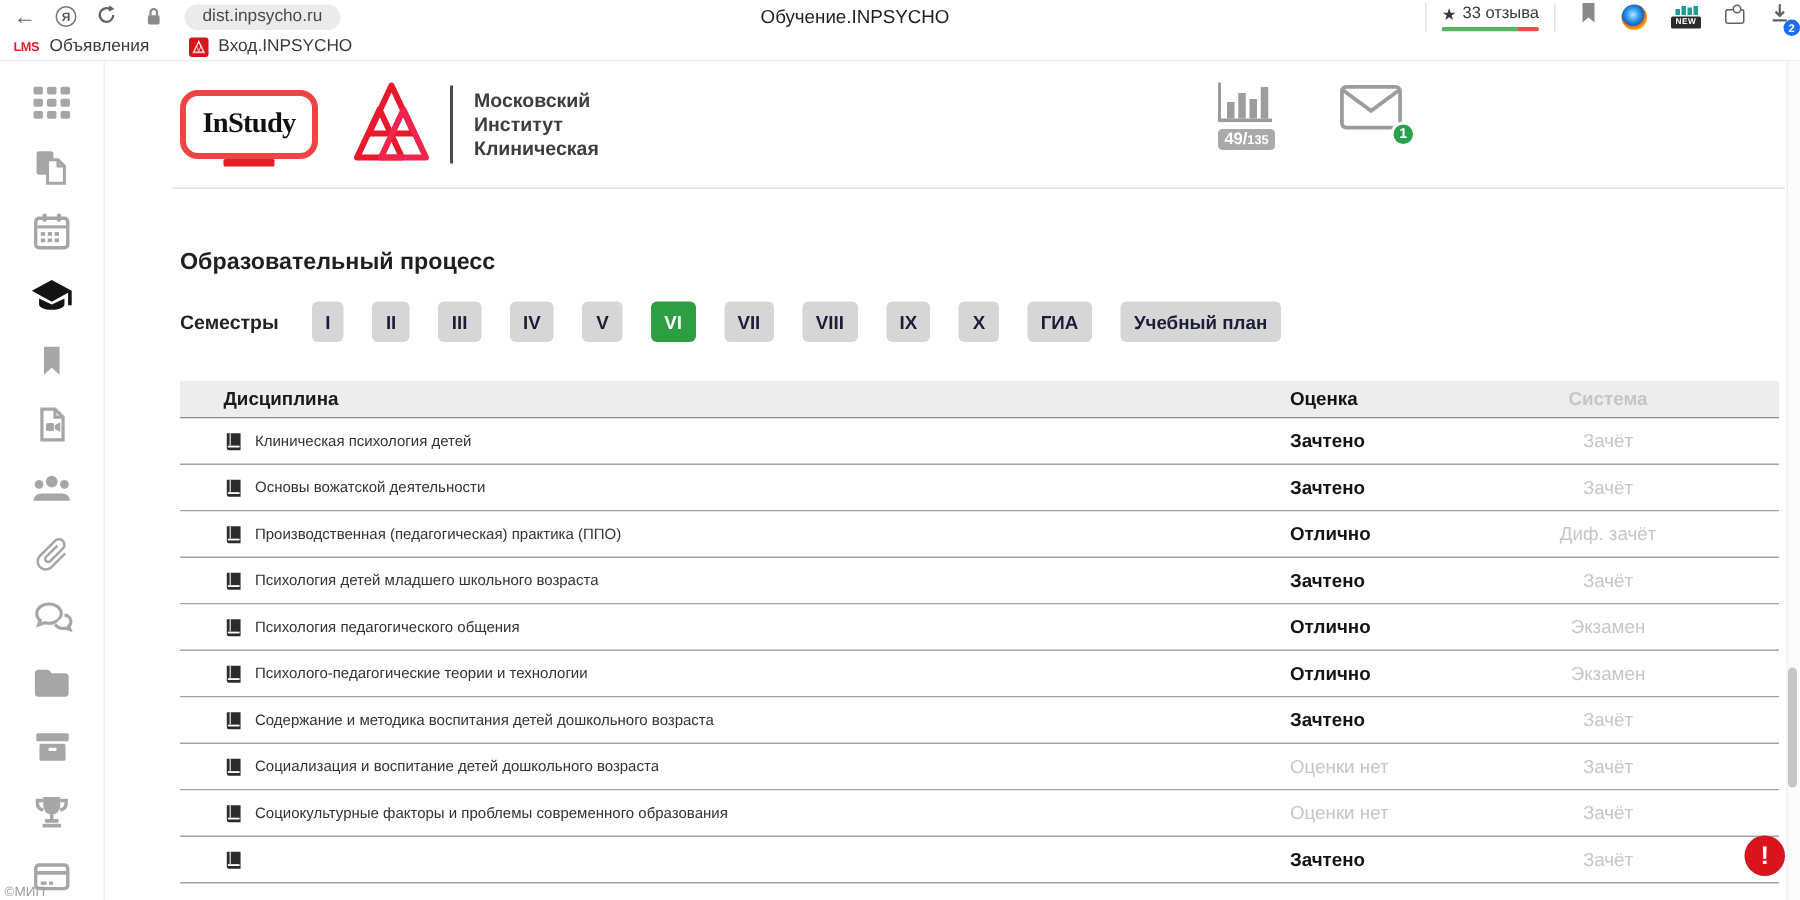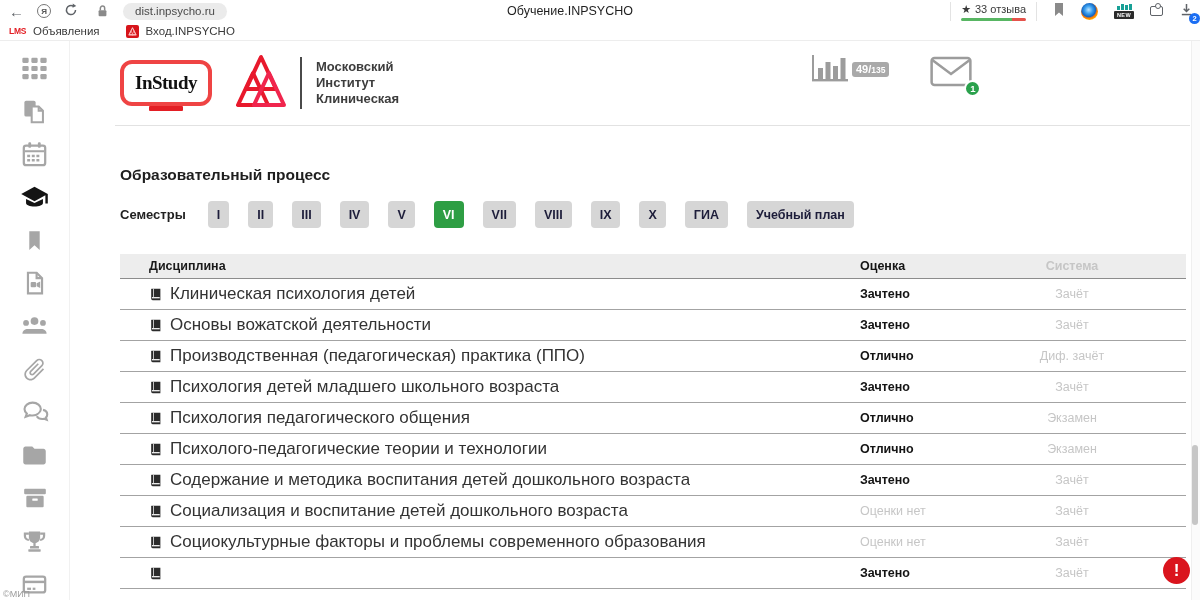--- a/index.html
+++ b/index.html
@@ -59,21 +59,21 @@
   .instudy-logo { width:92px; height:46px; border:4px solid #ef4444; border-radius:12px;
     display:flex; align-items:center; justify-content:center; font-size:19px; font-weight:800;
     color:#111; letter-spacing:-0.5px; position:relative; margin-right:24px; cursor:pointer;font-family:Liberation Serif, serif; }
   .instudy-logo::after { content:""; position:absolute; bottom:-9px; left:50%; transform:translateX(-50%);
     width:34px; height:5px; background:#e31e24; border-radius:1px; }
   .mip-logo { margin-right:14px; }
   .hdr-divider { width:2px; height:52px; background:#4a4a4a; margin-right:14px; }
   .institute { font-size:13px; font-weight:bold; color:#3d3d3d; line-height:1.25; }
   .institute span { display:block; }
   .hdr-stats { position:absolute; left:695px; top:12px; display:flex; gap:40px; align-items:flex-start; }
-  .stat-chart { display:flex; flex-direction:row; align-items:center; cursor:pointer; }
+  .stat-chart { display:flex; flex-direction:column; align-items:center; cursor:pointer; }
   .progress-badge { margin-top:1px; background:#a9a9a9; border-radius:3px; color:#fff; font-weight:bold;
     padding:1px 4px; display:flex; align-items:baseline; line-height:1.1; }
   .progress-badge .big { font-size:11px; }
   .progress-badge .small { font-size:8.5px; }
   .stat-mail { position:relative; margin-top:3px; cursor:pointer; }
   .mail-badge { position:absolute; right:-8px; bottom:-6px; width:17px; height:17px; background:#2aa14c;
     border:2px solid #fff; border-radius:50%; color:#fff; font-size:9.5px; font-weight:bold;
     display:flex; align-items:center; justify-content:center; }
 
   .page-title { margin:40px 0 0 50px; font-size:15.5px; font-weight:bold; color:#1f1f1f; }
@@ -81,21 +81,21 @@
   .sem-label { font-size:13px; font-weight:bold; color:#222; margin-right:3px; }
   .sem-btn { height:27px; padding:0 9px; border:none; border-radius:4px; background:#d6d6d6;
     font-family:"Liberation Sans", sans-serif; font-size:12.5px; font-weight:bold; color:#1d1d3a; cursor:pointer; }
   .sem-btn.active { background:#2e9e44; color:#fff; }
 
   .table { margin:26px 14px 0 50px; }
   .thead { display:flex; align-items:center; height:25px; background:#ededed;
     border-bottom:1px solid #8c8c8c; font-size:12.5px; font-weight:bold; color:#1a1a1a; }
   .trow { display:flex; align-items:center; height:31px; border-bottom:1px solid #a3a3a3; background:#fff; }
   .cell-disc { flex:1; padding-left:29px; display:flex; align-items:center; gap:8px; min-width:0; }
-  .disc-label { font-size:17px; color:#333; white-space:nowrap; overflow:hidden; cursor:pointer; }
+  .disc-label { font-size:10px; color:#333; white-space:nowrap; overflow:hidden; cursor:pointer; }
   .book-ico { display:flex; color:#2b2b2b; flex:0 0 auto; }
   .cell-grade { width:130px; font-size:12.5px; font-weight:bold; color:#141414; }
   .cell-grade.muted { color:#c6c6c6; font-weight:normal; }
   .cell-system { width:196px; text-align:center; padding-right:32px; font-size:12.5px; color:#c6c6c6; }
 
   .scroll-track { position:absolute; left:1191px; top:41px; width:9px; height:559px; background:#fbfbfb; border-left:1px solid #efefef; }
   .scroll-thumb { position:absolute; left:1192px; top:445px; width:6px; height:80px; background:#c6c6c6; border-radius:3px; cursor:pointer; }
   .alert-fab { position:absolute; left:1163px; top:557px; width:27px; height:27px; border-radius:50%;
     background:#da141d; color:#fff; font-size:17px; font-weight:bold; display:flex; align-items:center;
     justify-content:center; cursor:pointer; z-index:5; }

